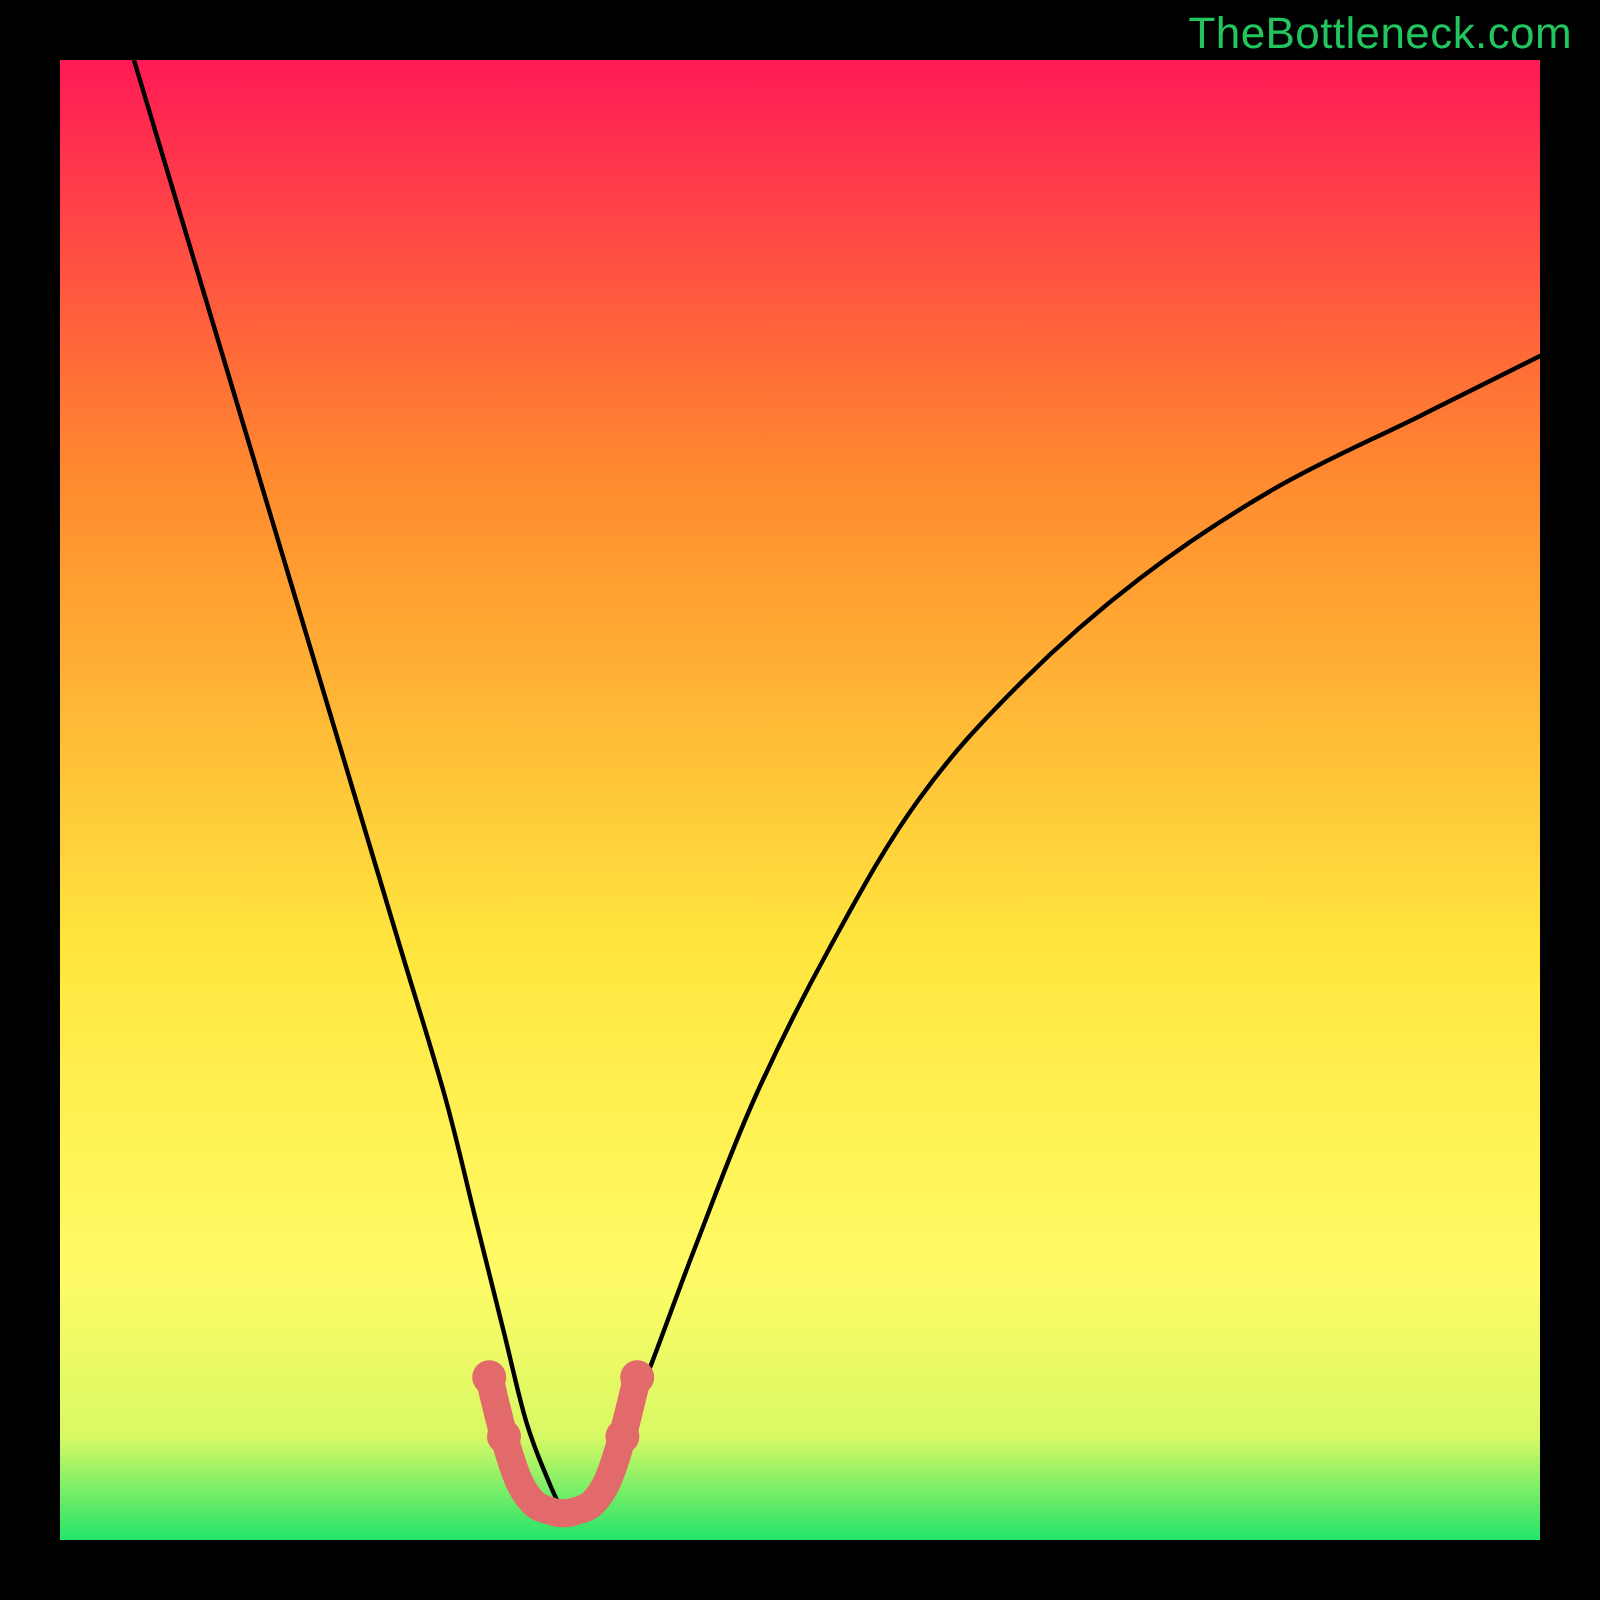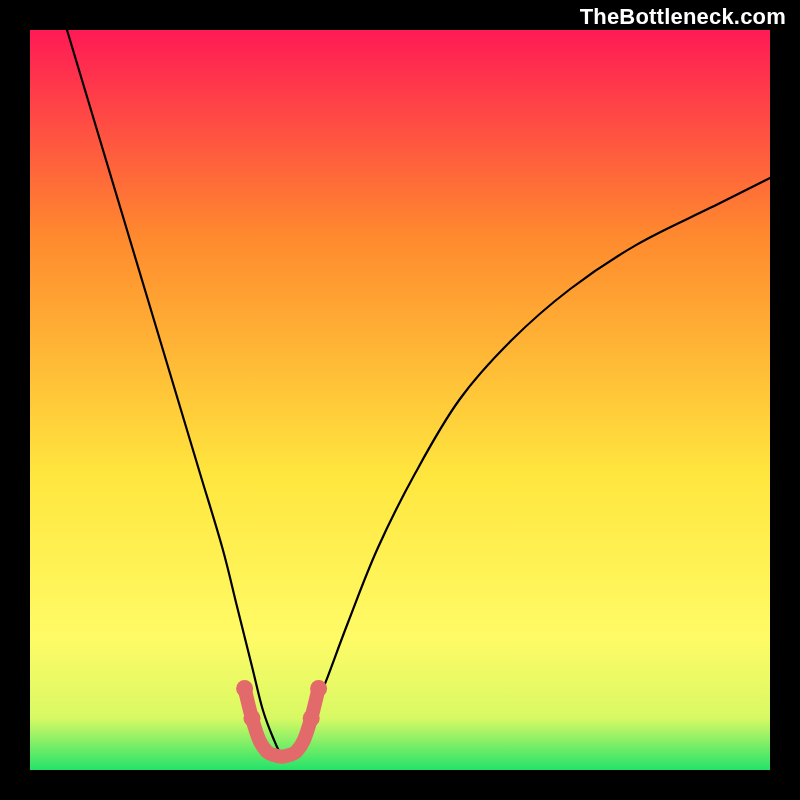--- a/index.html
+++ b/index.html
@@ -15,22 +15,22 @@
     width: 800px;
     height: 800px;
     background: #000;
   }
   .watermark {
     position: absolute;
     top: 4px;
     right: 14px;
     font-family: Arial, Helvetica, sans-serif;
     font-size: 22px;
-    font-weight: 700;
-    color: #ffffff;
+    font-weight: 400;
+    color: #22c55e;
     letter-spacing: 0.2px;
     z-index: 10;
   }
   .plot-wrap {
     position: absolute;
     left: 30px;
     top: 30px;
     width: 740px;
     height: 740px;
   }

